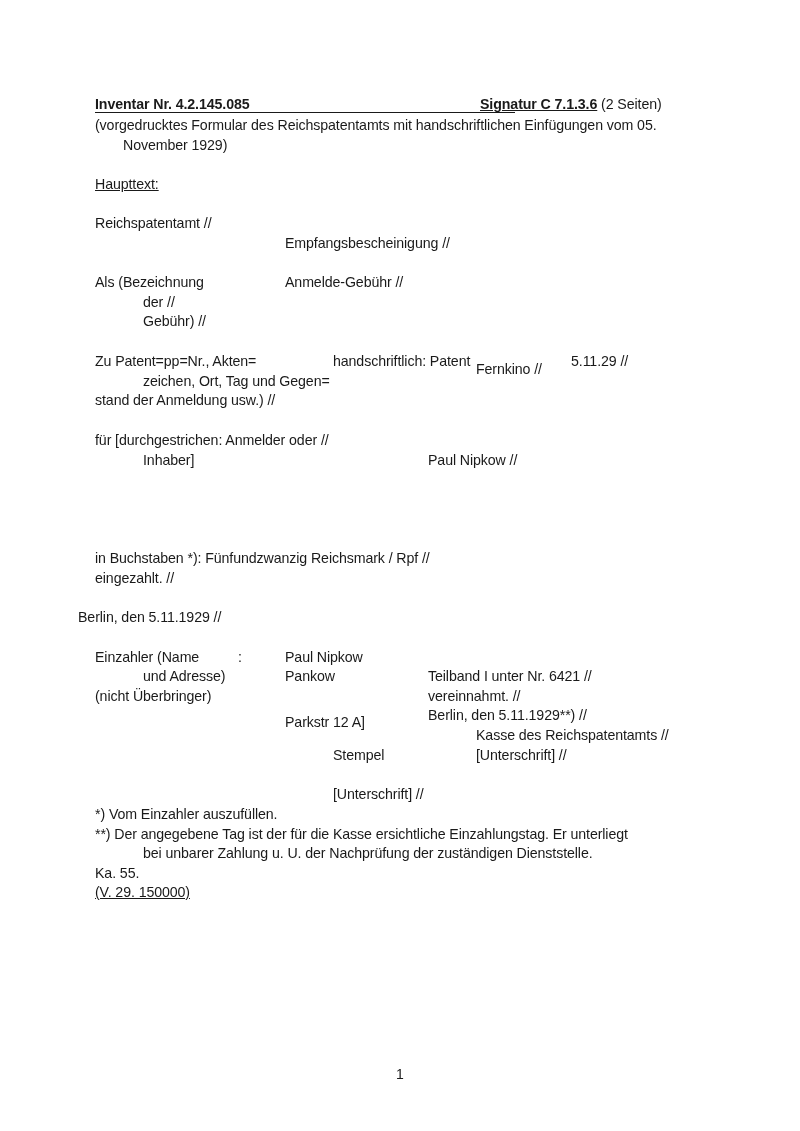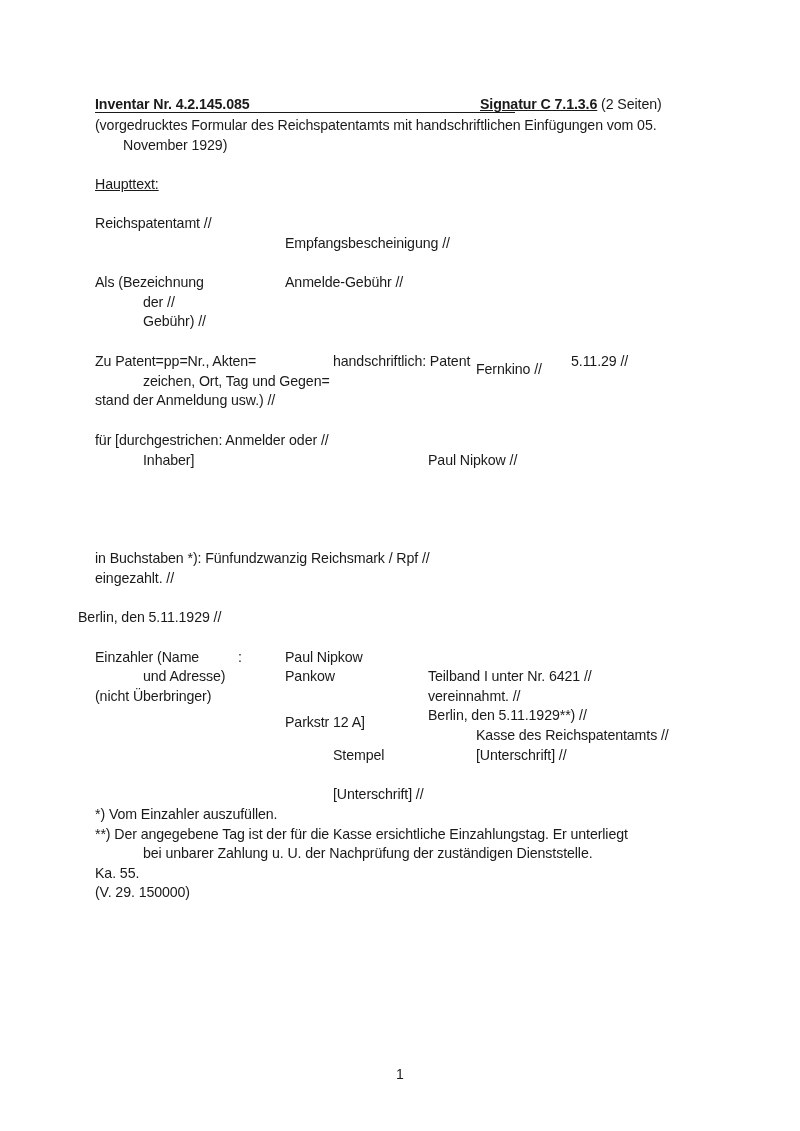--- a/index.html
+++ b/index.html
@@ -103,16 +103,16 @@
   <div class="line" style="left:476px; top:726px;">Kasse des Reichspatentamts //</div>
   <div class="line" style="left:333px; top:746px;">Stempel</div>
   <div class="line" style="left:476px; top:746px;">[Unterschrift] //</div>
 
   <div class="line" style="left:333px; top:785px;">[Unterschrift] //</div>
 
   <div class="line" style="left:95px; top:805px;">*) Vom Einzahler auszufüllen.</div>
   <div class="line" style="left:95px; top:825px;">**) Der angegebene Tag ist der für die Kasse ersichtliche Einzahlungstag. Er unterliegt</div>
   <div class="line" style="left:143px; top:844px;">bei unbarer Zahlung u. U. der Nachprüfung der zuständigen Dienststelle.</div>
   <div class="line" style="left:95px; top:864px;">Ka. 55.</div>
-  <div class="line" style="left:95px; top:883px;">(V. 29. 150000)</div>
+  <div class="line" style="left:95px; top:883px;text-decoration:underline;">(V. 29. 150000)</div>
 
   <div class="page-number">1</div>
 </div>
 
 </body></html>

